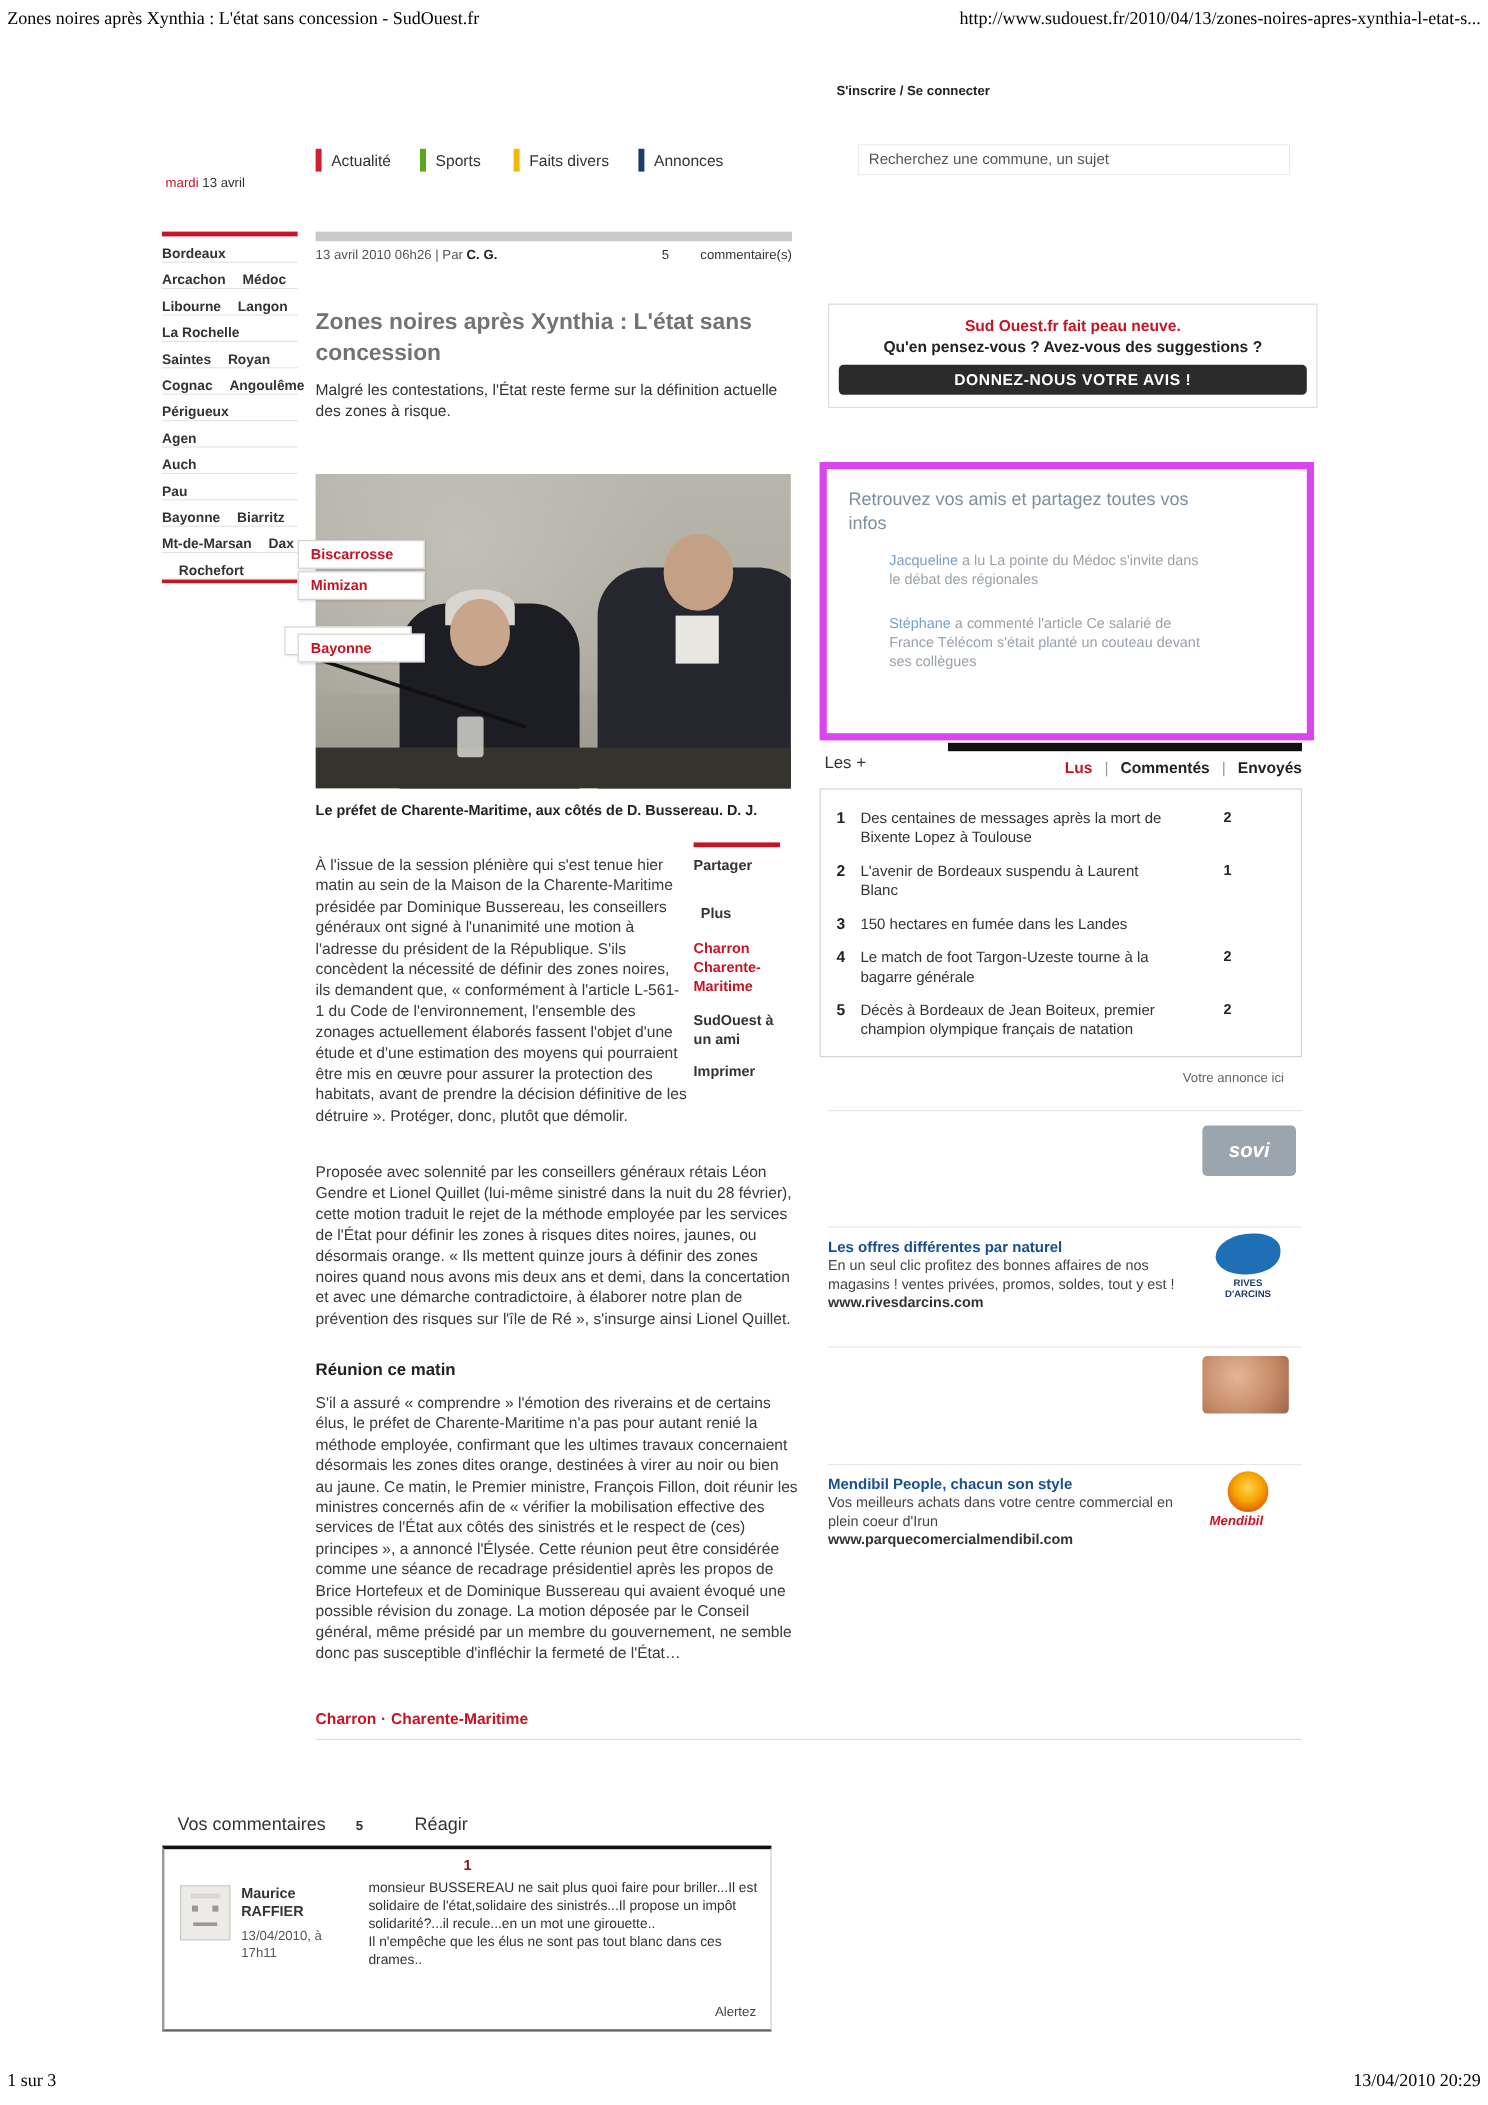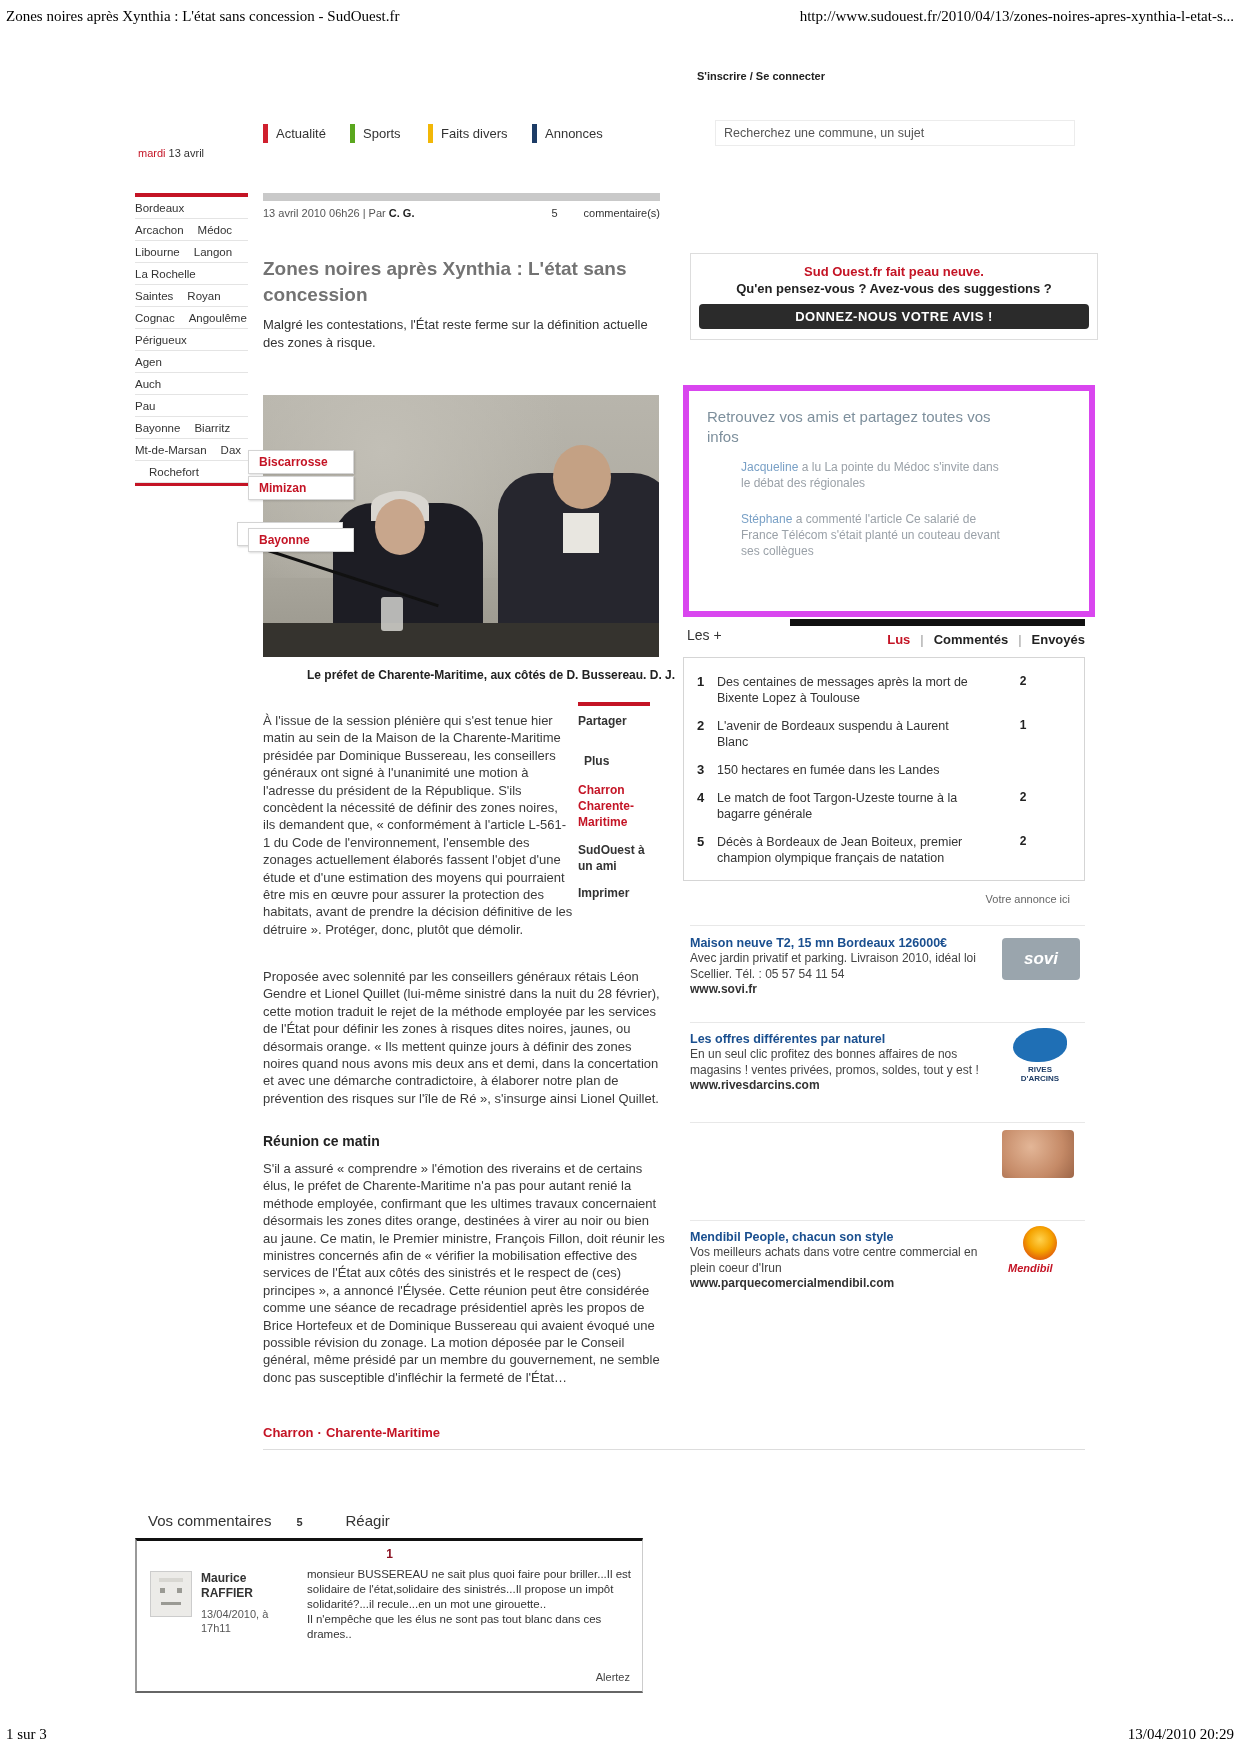--- a/index.html
+++ b/index.html
@@ -14,21 +14,21 @@
   .tick{width:5px;height:19px;margin-right:8px;}
   .t-act{background:#d0202e;} .t-spo{background:#5aa71e;} .t-fai{background:#f2b707;} .t-ann{background:#1d3c66;}
   .search-box{width:350px;height:24px;border:1px solid #ececec;display:flex;align-items:center;padding-left:8px;}
   .search-box span{font-size:12.5px;color:#555;}
   .dateline{font-size:11px;color:#333;}
   .dateline .day{color:#c41425;}
   
   .sidebar{width:113px;}
   .sb-bar{height:4px;background:#c41425;}
   .sb-bar2{height:3px;background:#c41425;}
-  .sb-row{display:flex;gap:14px;align-items:center;height:21px;border-bottom:1px solid #e4e4e4;font-size:11.5px;color:#333;}
+  .sb-row{display:flex;gap:14px;align-items:flex-end;height:21px;border-bottom:1px solid #e4e4e4;font-size:11.5px;color:#333;font-weight:bold;}
   .sb-row span{cursor:default;}
   .sb-indent{padding-left:14px;}
   
   .graybar{height:8px;background:#c9c9c9;}
   .meta{width:397px;display:flex;justify-content:space-between;font-size:11px;color:#555;}
   .meta b{color:#222;}
   .meta .cnt{font-size:11px;color:#333;display:flex;gap:26px;}
   .title{width:402px;font-size:19px;line-height:26px;font-weight:bold;color:#737373;}
   .subtitle{width:390px;font-size:13px;line-height:18px;color:#333;}
   .photo{width:396px;height:262px;background:linear-gradient(180deg,#b8b5ac 0%,#aeaba1 55%,#99968c 100%);overflow:hidden;}
@@ -36,21 +36,21 @@
   .ph-man{position:absolute;border-radius:40px 40px 0 0;background:#23232a;}
   .ph-man.m1{left:70px;top:108px;width:150px;height:160px;background:#1d1d24;}
   .ph-man.m2{left:235px;top:78px;width:175px;height:190px;background:#26262e;}
   .ph-head{position:absolute;border-radius:50%;background:#c8a68c;}
   .ph-hair{position:absolute;border-radius:50% 50% 0 0;background:#d9d6d0;}
   .ph-table{position:absolute;left:0;bottom:0;width:100%;height:34px;background:#35332e;}
   .ph-mic{position:absolute;left:-10px;top:180px;width:190px;height:3px;background:#111;transform:rotate(18deg);}
   .ph-glass{position:absolute;left:118px;bottom:26px;width:22px;height:34px;background:rgba(235,235,230,.75);border-radius:3px;}
   .ph-shirt{position:absolute;background:#e8e6e0;}
   .citybox{width:94px;height:22px;background:#fff;border:1px solid #d4d4d4;box-shadow:1px 1px 2px rgba(0,0,0,.15);display:flex;align-items:center;padding-left:10px;font-size:12px;font-weight:bold;color:#c41425;}
-  .caption{width:397px;font-size:12px;font-weight:bold;color:#222;margin-left:44px;}
+  .caption{width:397px;font-size:12px;font-weight:bold;color:#222;}
   .para{font-size:13px;line-height:17.4px;color:#3a3a3a;}
   .h2{font-size:14px;font-weight:bold;color:#222;}
   .tags{font-size:13px;font-weight:bold;color:#c41425;}
   .tags .sep{color:#c41425;font-weight:bold;padding:0 4px;}
   .hr{height:1px;background:#ddd;}
   
   .tools{width:84px;font-size:12px;}
   .tl-bar{width:72px;height:4px;background:#c41425;margin-bottom:8px;}
   .tl{font-weight:bold;color:#333;}
   .tl-red{font-weight:bold;color:#c41425;line-height:16px;width:72px;}
@@ -289,25 +289,20 @@
     <div class="tl-row" style="margin-bottom:2px;">
       <span class="tl-num">5</span>
       <span class="tl-txt">Décès à Bordeaux de Jean Boiteux, premier champion olympique français de natation</span>
       <span class="tl-cnt">2</span>
     </div>
   </div>
 
   <div class="abs annonce-here" style="left:960px;top:893px;width:110px;text-align:right;">Votre annonce ici</div>
 
   <div class="abs ad-sep" style="left:690px;top:925px;"></div>
-  <div class="abs" style="left:690px;top:936px;">
-    <div class="ad-title">Maison neuve T2, 15 mn Bordeaux 126000€</div>
-    <div class="ad-body">Avec jardin privatif et parking. Livraison 2010, idéal loi Scellier. Tél. : 05 57 54 11 54</div>
-    <div class="ad-url">www.sovi.fr</div>
-  </div>
   <div class="abs logo-sovi" style="left:1002px;top:938px;">sovi</div>
 
   <div class="abs ad-sep" style="left:690px;top:1022px;"></div>
   <div class="abs" style="left:690px;top:1032px;">
     <div class="ad-title">Les offres différentes par naturel</div>
     <div class="ad-body">En un seul clic profitez des bonnes affaires de nos magasins ! ventes privées, promos, soldes, tout y est !</div>
     <div class="ad-url">www.rivesdarcins.com</div>
   </div>
   <div class="abs logo-rives" style="left:1005px;top:1028px;">
     <div class="blob"></div>

